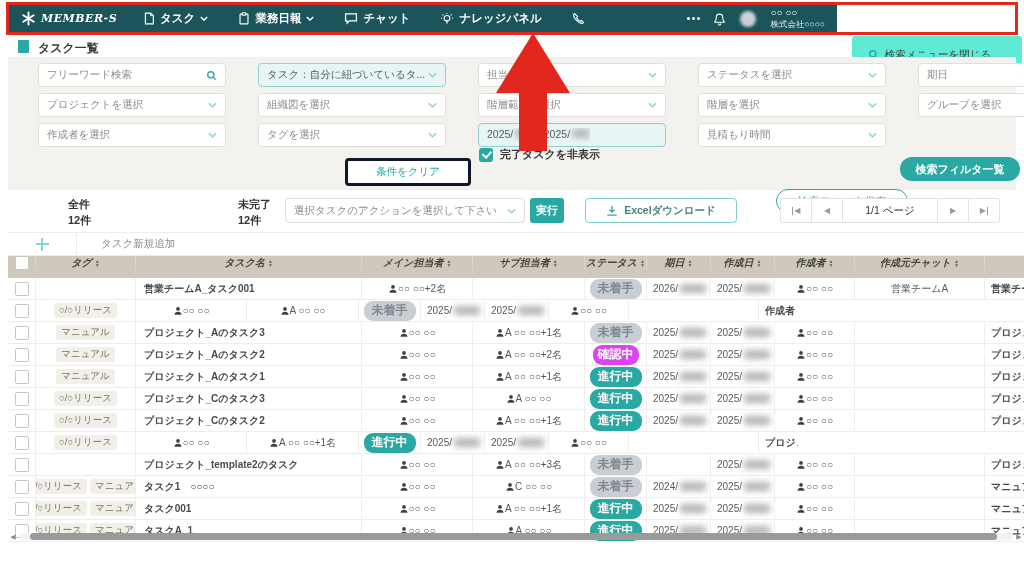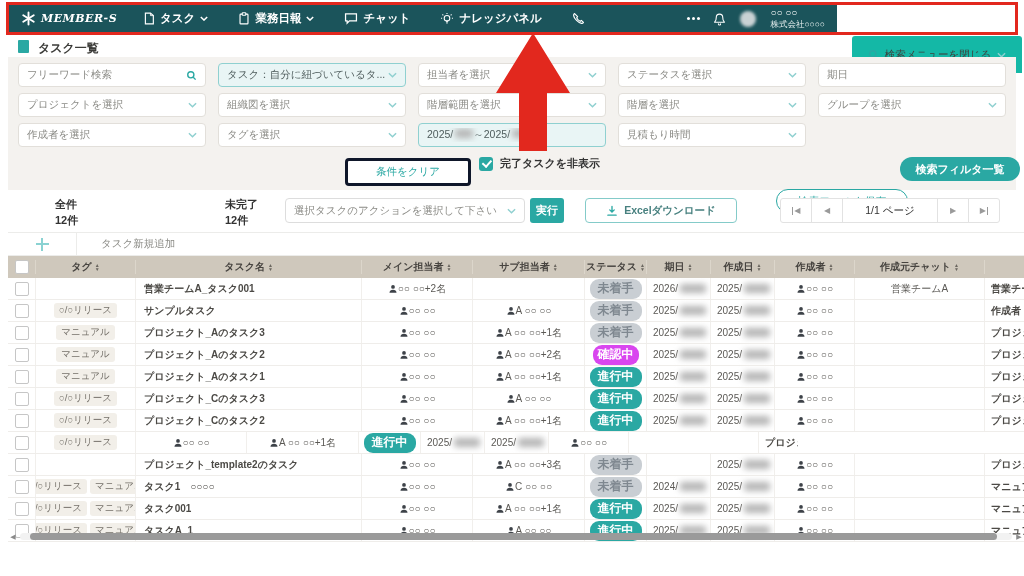--- a/index.html
+++ b/index.html
@@ -22,47 +22,47 @@
 
   
   .ann-rect{position:absolute;left:6px;top:2px;width:1012px;height:33px;border:3px solid #e2281e;
             box-sizing:border-box;z-index:40;pointer-events:none;}
   .ann-arrow{position:absolute;left:496px;top:33px;z-index:41;pointer-events:none;}
 
   
   .title-icon{position:absolute;left:18px;top:40px;width:11px;height:13px;background:#2aa8a3;border-radius:1px;}
   .title-icon::after{content:"";position:absolute;right:-2px;bottom:-2px;width:7px;height:9px;background:#7fcfcf;z-index:-1;}
   .page-title{position:absolute;left:38px;top:40px;font-size:12px;font-weight:bold;color:#3b3b38;}
-  .close-search{position:absolute;left:852px;top:36px;width:170px;height:37px;background:#14b8a6;border-radius:3px 3px 0 0;
+  .close-search{position:absolute;left:852px;top:36px;width:170px;height:37px;background:#5eead4;border-radius:3px 3px 0 0;
                 display:flex;align-items:center;justify-content:center;gap:6px;font-size:10.5px;color:#3f3f3c;cursor:pointer;}
 
   
   .filter-panel{position:absolute;left:8px;top:57px;width:1008px;height:133px;background:#f4f2ef;}
   .f-grid{position:absolute;left:10px;top:6px;}
   .f-row{display:flex;gap:12px;margin-bottom:6px;}
   .f-field{width:188px;height:24px;box-sizing:border-box;background:#fff;border:1px solid #e2dfda;border-radius:4px;
            display:flex;align-items:center;justify-content:space-between;padding:0 8px;font-size:10.5px;color:#8b8b86;
-           white-space:nowrap;overflow:hidden;cursor:pointer;}
+           white-space:nowrap;overflow:hidden;cursor:pointer;margin-left:20px;}
   .f-field.hl{background:#e9f5f5;border-color:#8fd0d0;color:#4f5d5d;}
   .f-field.empty{visibility:hidden;}
   .f-text{overflow:hidden;text-overflow:ellipsis;}
   .clear-btn{position:absolute;left:337px;top:101px;width:120px;height:22px;background:#fff;border:3px solid #0f172a;
              border-radius:4px;color:#2aa8a3;font-size:10.5px;display:flex;align-items:center;justify-content:center;cursor:pointer;}
-  .hide-wrap{position:absolute;left:471px;top:99px;display:flex;align-items:center;gap:7px;}
+  .hide-wrap{position:absolute;left:471px;top:90px;display:flex;align-items:center;gap:7px;}
   .checkbox-on{width:14px;height:14px;background:#2aa8a3;border-radius:3px;position:relative;cursor:pointer;}
   .checkbox-on::after{content:"";position:absolute;left:4.5px;top:1.5px;width:3.5px;height:7px;
                       border:solid #fff;border-width:0 2px 2px 0;transform:rotate(42deg);}
   .hide-label{font-size:11px;color:#333;font-weight:bold;}
   .save-pill{position:absolute;left:768px;top:100px;width:132px;height:24px;border:1px solid #2aa8a3;border-radius:13px;
              background:#fff;color:#2aa8a3;font-size:11px;display:flex;align-items:center;justify-content:center;box-sizing:border-box;cursor:pointer;margin-top:32px;}
   .list-pill{position:absolute;left:892px;top:100px;width:120px;height:24px;background:#2aa8a3;border-radius:13px;
              color:#fff;font-size:11px;font-weight:bold;display:flex;align-items:center;justify-content:center;cursor:pointer;}
 
   
-  .stat{position:absolute;top:196px;font-size:11px;font-weight:bold;color:#333;line-height:16px;}
+  .stat{position:absolute;top:196px;font-size:11px;font-weight:bold;color:#333;line-height:16px;margin-left:13px;}
   .stat-all{left:55px;} .stat-open{left:225px;}
   .bulk-select{position:absolute;left:285px;top:198px;width:240px;height:25px;border:1px solid #ddd;border-radius:4px;
                background:#fff;display:flex;align-items:center;justify-content:space-between;padding:0 8px;
                font-size:10.5px;color:#8b8b86;box-sizing:border-box;cursor:pointer;}
   .exec-btn{position:absolute;left:530px;top:198px;width:34px;height:25px;background:#2aa8a3;color:#fff;border-radius:3px;
             font-size:11px;font-weight:bold;display:flex;align-items:center;justify-content:center;cursor:pointer;}
   .excel-btn{position:absolute;left:585px;top:198px;width:152px;height:25px;border:1px solid #84cbc9;border-radius:4px;
              background:#fff;display:flex;align-items:center;justify-content:center;gap:6px;font-size:10.5px;
              color:#47807f;font-weight:bold;box-sizing:border-box;cursor:pointer;}
   .pager{position:absolute;left:780px;top:198px;height:25px;display:flex;}
@@ -78,21 +78,21 @@
   .add-row{position:absolute;left:8px;top:232px;width:1016px;height:24px;border-top:1px solid #ececea;
            border-bottom:1px solid #ececea;display:flex;align-items:center;background:#fff;box-sizing:border-box;}
   .add-plus-cell{width:68px;height:100%;border-right:1px solid #ececea;display:flex;align-items:center;justify-content:center;cursor:pointer;}
   .plus{position:relative;width:13px;height:13px;}
   .plus::before{content:"";position:absolute;left:0;top:5.5px;width:13px;height:2px;background:#8ad2d2;}
   .plus::after{content:"";position:absolute;left:5.5px;top:0;width:2px;height:13px;background:#8ad2d2;}
   .add-label{margin-left:24px;font-size:10.5px;color:#8b8b86;}
 
   
   .tbl{position:absolute;left:8px;top:256px;width:1016px;}
-  .t-head{display:flex;height:22px;background:#cfc8bc;align-items:center;}
+  .t-head{display:flex;height:22px;background:#cfc8bc;align-items:flex-start;font-style:italic;}
   .h-cell{display:flex;align-items:center;justify-content:center;gap:3px;font-size:10px;font-weight:bold;color:#474440;
           border-right:1px solid #dcd6cb;box-sizing:border-box;white-space:nowrap;overflow:hidden;cursor:pointer;}
   .sort{display:inline-flex;flex-direction:column;font-size:5px;line-height:4px;color:#6b6760;}
   .t-row{display:flex;height:21px;border-bottom:1px solid #efedea;align-items:stretch;background:#fff;}
   .t-cell{display:flex;align-items:center;justify-content:center;border-right:1px solid #f1efec;box-sizing:border-box;
           font-size:10px;color:#5b5955;overflow:hidden;white-space:nowrap;}
   .w-check{width:28px;}.w-tag{width:100px;gap:3px;}.w-name{width:226px;}.w-main{width:111px;}.w-sub{width:112px;}
   .w-status{width:62px;}.w-due{width:64px;}.w-created{width:64px;}.w-creator{width:80px;}.w-chat{width:130px;}
   .w-memo{width:39px;border-right:none!important;}
   .name-cell{justify-content:flex-start;padding-left:8px;font-weight:bold;color:#4c4a46;}
@@ -494,21 +494,20 @@
           <div class="t-cell w-chat">営業チームA</div>
           <div class="t-cell memo-cell w-memo">営業チー</div>
         </div>
         <div class="t-row">
           <div class="t-cell w-check">
             <span class="cb"></span>
           </div>
           <div class="t-cell w-tag">
             <span class="tag-b">○/○リリース</span>
           </div>
-          <div class="t-cell name-cell w-name">サンプルタスク</div>
           <div class="t-cell w-main"><span class="icn">
               <svg width="10" height="10" viewBox="0 0 24 24" fill="#3d4248">
                 <circle cx="12" cy="7" r="4.5"></circle>
                 <path d="M3.5 21c0-4.8 3.8-7.5 8.5-7.5s8.5 2.7 8.5 7.5z"></path>
               </svg>
             </span>○○ ○○</div>
           <div class="t-cell w-sub"><span class="icn">
               <svg width="10" height="10" viewBox="0 0 24 24" fill="#3d4248">
                 <circle cx="12" cy="7" r="4.5"></circle>
                 <path d="M3.5 21c0-4.8 3.8-7.5 8.5-7.5s8.5 2.7 8.5 7.5z"></path>

